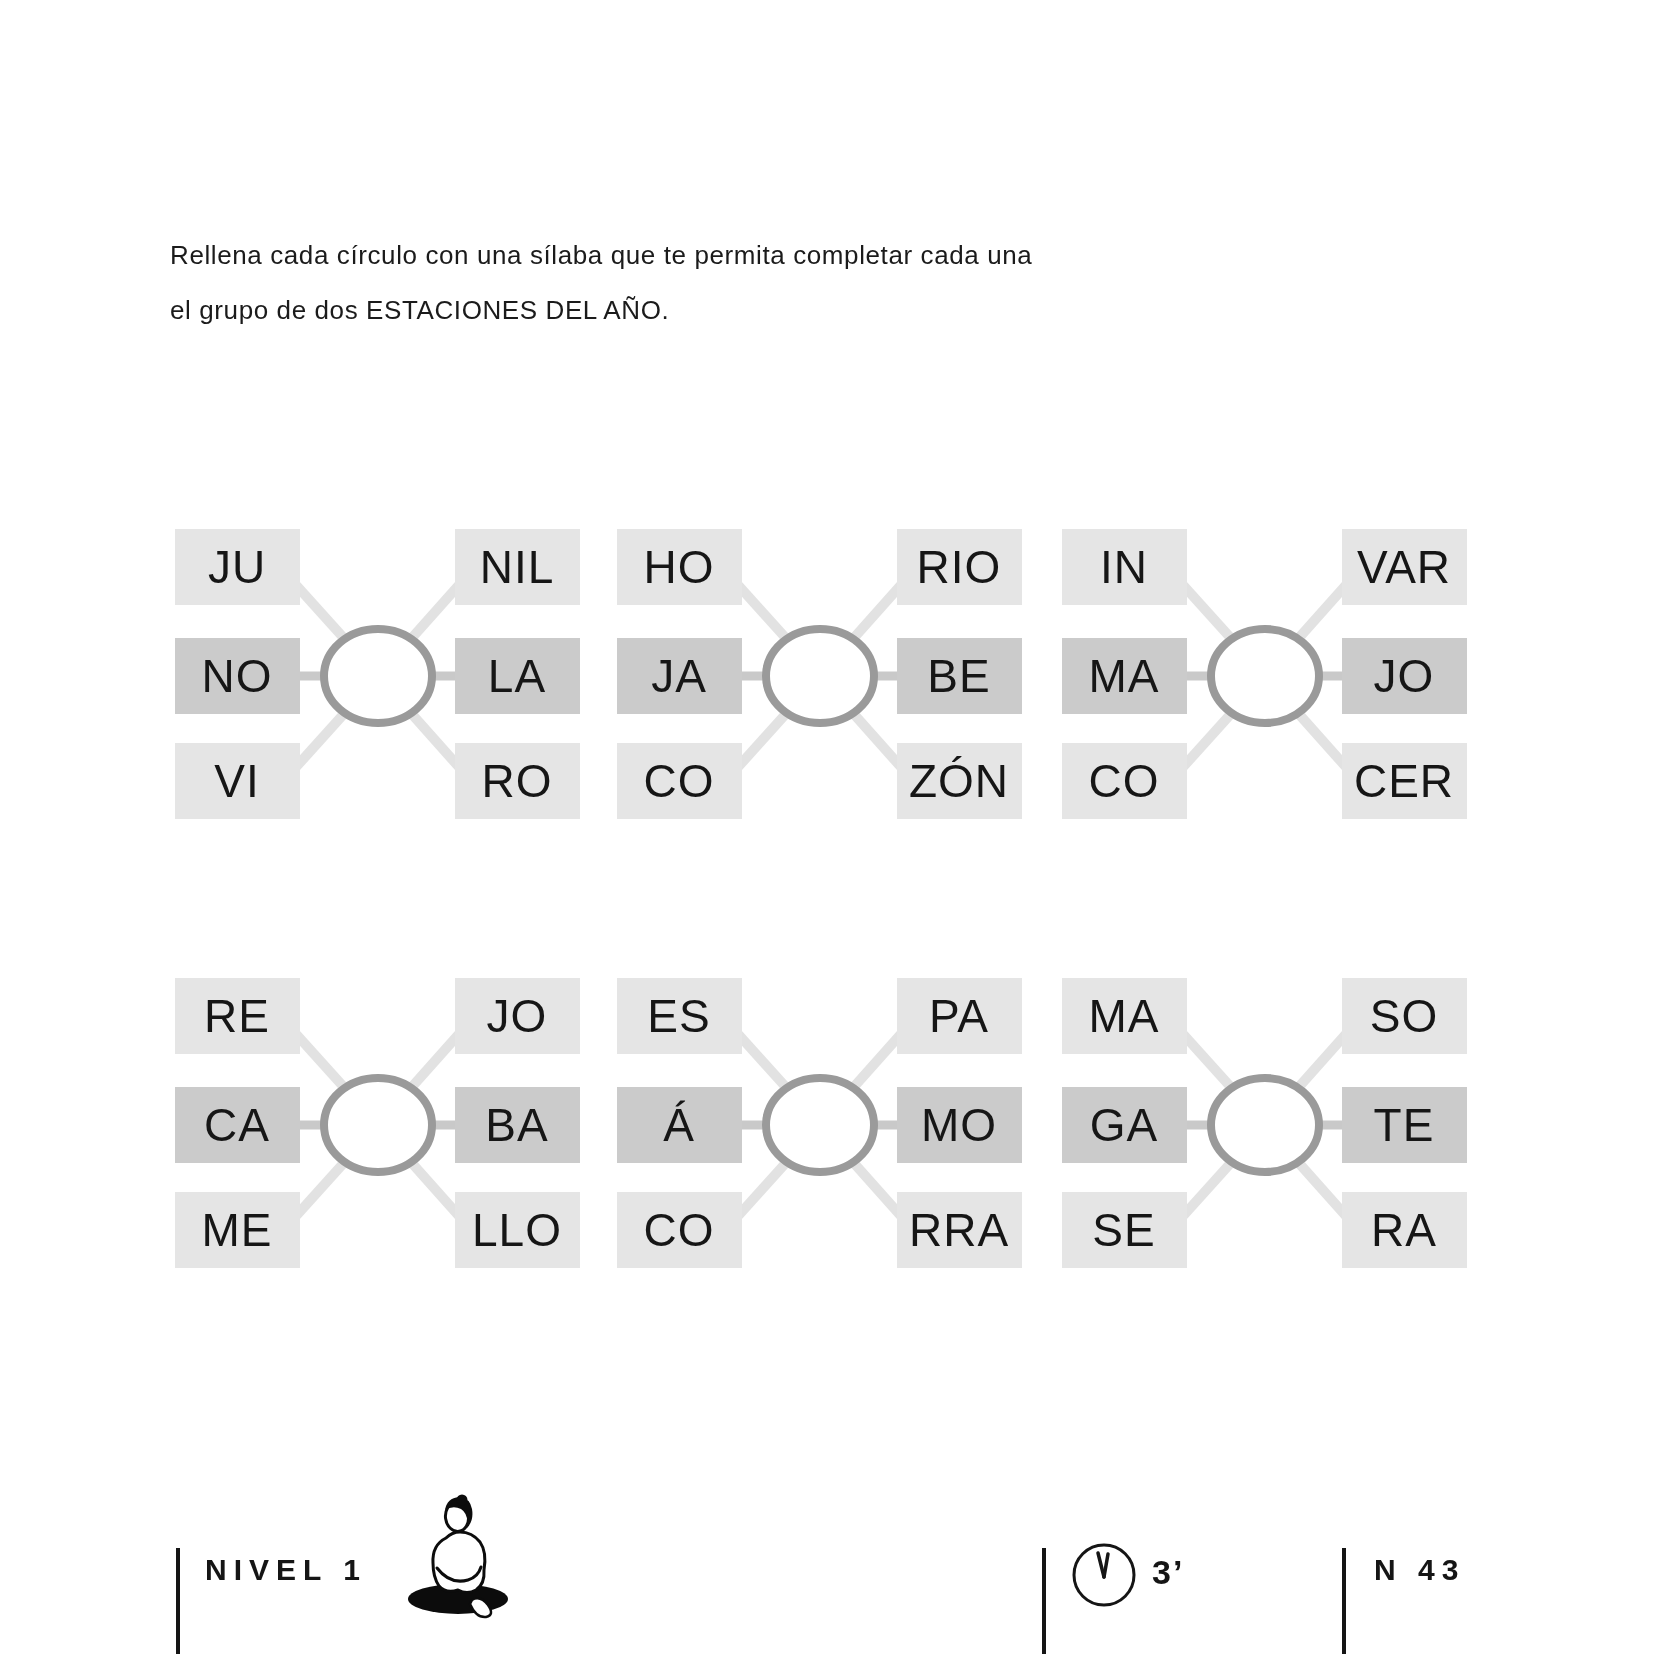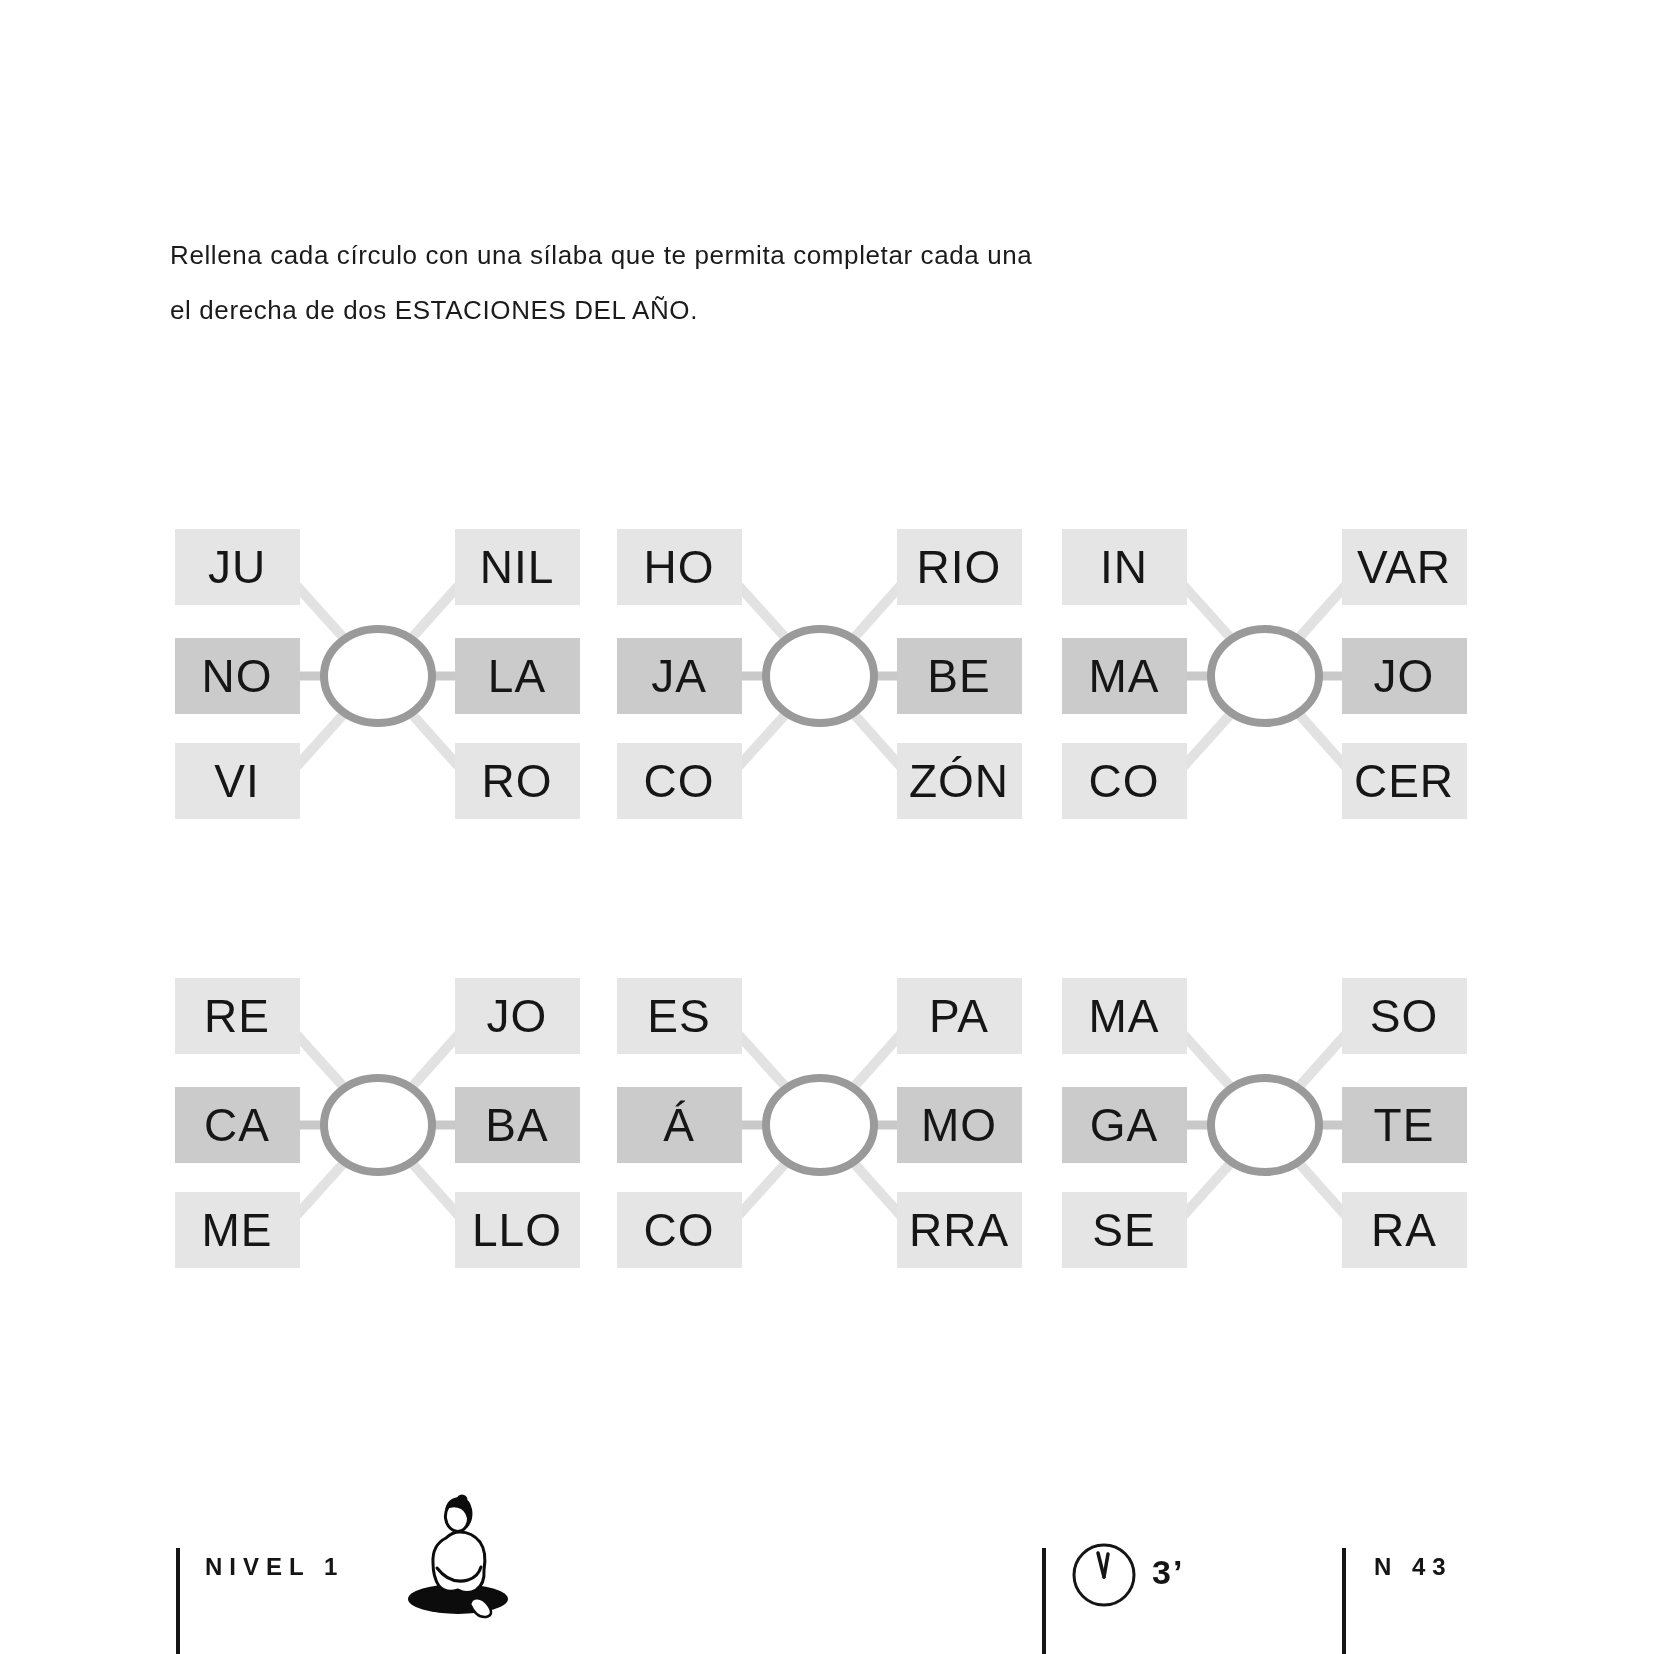--- a/index.html
+++ b/index.html
@@ -16,32 +16,32 @@
   .diag{stroke:#e2e2e2;stroke-width:10;}
   .horiz{stroke:#c9c9c9;stroke-width:9;}
   .bx-l{fill:#e5e5e5;}
   .bx-d{fill:#cbcbcb;}
   .answer{fill:#ffffff;stroke:#9a9a9a;stroke-width:8;}
   .syl{font-family:"Liberation Sans",sans-serif;font-size:46px;fill:#161616;
        letter-spacing:1px;text-anchor:middle;}
 
   
   .vbar{position:absolute;width:4px;height:106px;top:1548px;background:#151515;}
-  .footer-label{position:absolute;font-size:24px;font-weight:700;
+  .footer-label{position:absolute;font-size:30px;font-weight:700;
     letter-spacing:7px;color:#151515;top:1553px;white-space:nowrap;}
   .time-label{position:absolute;font-size:34px;font-weight:700;
     color:#151515;top:1553px;letter-spacing:2px;}
   .icon-wrap{position:absolute;}
 </style>
 </head>
 <body>
 
 <div class="instructions">
   <div>Rellena cada círculo con una sílaba que te permita completar cada una</div>
-  <div>el derecha de dos ESTACIONES DEL AÑO.</div>
+  <div>el grupo de dos ESTACIONES DEL AÑO.</div>
 </div>
 
 <svg class="group" style="left:175px;top:529px" width="405" height="292" viewBox="0 0 405 292">
   <line class="diag" x1="121" y1="56" x2="203" y2="147"></line>
   <line class="diag" x1="121" y1="238" x2="203" y2="147"></line>
   <line class="diag" x1="284" y1="56" x2="203" y2="147"></line>
   <line class="diag" x1="284" y1="238" x2="203" y2="147"></line>
   <line class="horiz" x1="121" y1="147" x2="203" y2="147"></line>
   <line class="horiz" x1="284" y1="147" x2="203" y2="147"></line>
   <rect class="bx-l" x="0" y="0" width="125" height="76"></rect>

